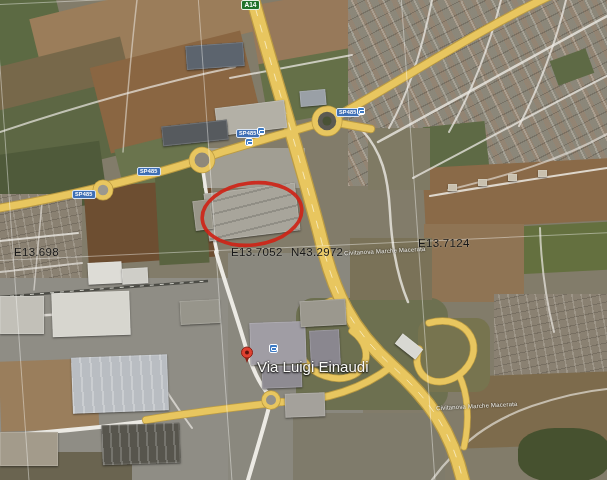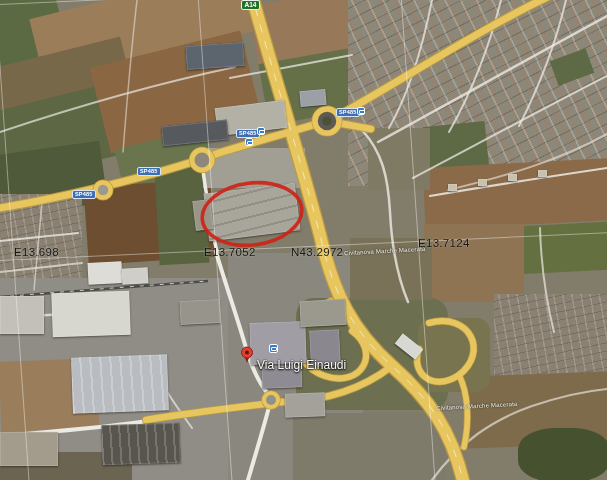--- a/index.html
+++ b/index.html
@@ -21,21 +21,21 @@
   .coord{position:absolute;color:#181818;font-size:11.5px;letter-spacing:.3px;
     text-shadow:0 0 2px rgba(235,235,225,.5);white-space:nowrap}
   .place{position:absolute;color:#f4f3ee;font-size:6px;letter-spacing:.2px;
     text-shadow:0 0 2px rgba(0,0,0,.95);white-space:nowrap;transform:rotate(-3deg)}
   .shield{position:absolute;background:#3e6fb5;color:#fff;border:1px solid #d9e4f2;border-radius:2px;
     font-size:5.5px;font-weight:bold;line-height:7px;padding:0 2px;letter-spacing:.2px}
   .shield-a14{position:absolute;background:#21722b;color:#fff;border:1px solid #e8f2e6;border-radius:2px;
     font-size:6.5px;font-weight:bold;line-height:8px;padding:0 2.5px}
   .transit{position:absolute;width:8px;height:8px;background:#3d7ac4;border:1px solid #fff;border-radius:2px;box-sizing:border-box}
   .transit::after{content:"";position:absolute;left:1px;top:1.5px;width:3.5px;height:2.5px;border:1px solid #fff;border-radius:1px}
-  .marker-label{position:absolute;color:#fbfbf8;font-size:12px;
+  .marker-label{position:absolute;color:#fbfbf8;font-size:15px;
     text-shadow:0 1px 2px #000,0 0 2px #000;white-space:nowrap}
   svg.overlay{position:absolute;left:0;top:0}
 </style>
 </head>
 <body>
 
 <div class="map">
 
   <div>
     <i class="p orch" style="left:-6px;top:-6px;width:70px;height:84px;background:#5c6a43;transform:rotate(-14deg)"></i>
@@ -188,20 +188,20 @@
   <span class="transit" style="left:269px;top:344px;width:9px;height:9px"></span>
 
   <svg class="overlay" width="14" height="18" viewBox="0 0 14 18" style="left:240px;top:346px">
     <path d="M7,17 L4.5,10.5 L9.5,10.5 Z" fill="#8a2015"></path>
     <circle cx="7" cy="6.5" r="5.5" fill="#df4030" stroke="#8a2015" stroke-width="1"></circle>
     <circle cx="7" cy="6.5" r="2" fill="#5d130b"></circle>
   </svg>
   <span class="marker-label" style="left:257px;top:358px">Via Luigi Einaudi</span>
 
   <span class="coord" style="left:14px;top:246px">E13.698</span>
-  <span class="coord" style="left:204px;top:246px">E13.7052</span>
+  <span class="coord" style="left:231px;top:246px">E13.7052</span>
   <span class="coord" style="left:291px;top:246px">N43.2972</span>
   <span class="coord" style="left:418px;top:237px">E13.7124</span>
 
   <span class="place" style="left:344px;top:248px">Civitanova Marche Macerata</span>
   <span class="place" style="left:436px;top:403px">Civitanova Marche Macerata</span>
 
 </div>
 
 </body></html>

